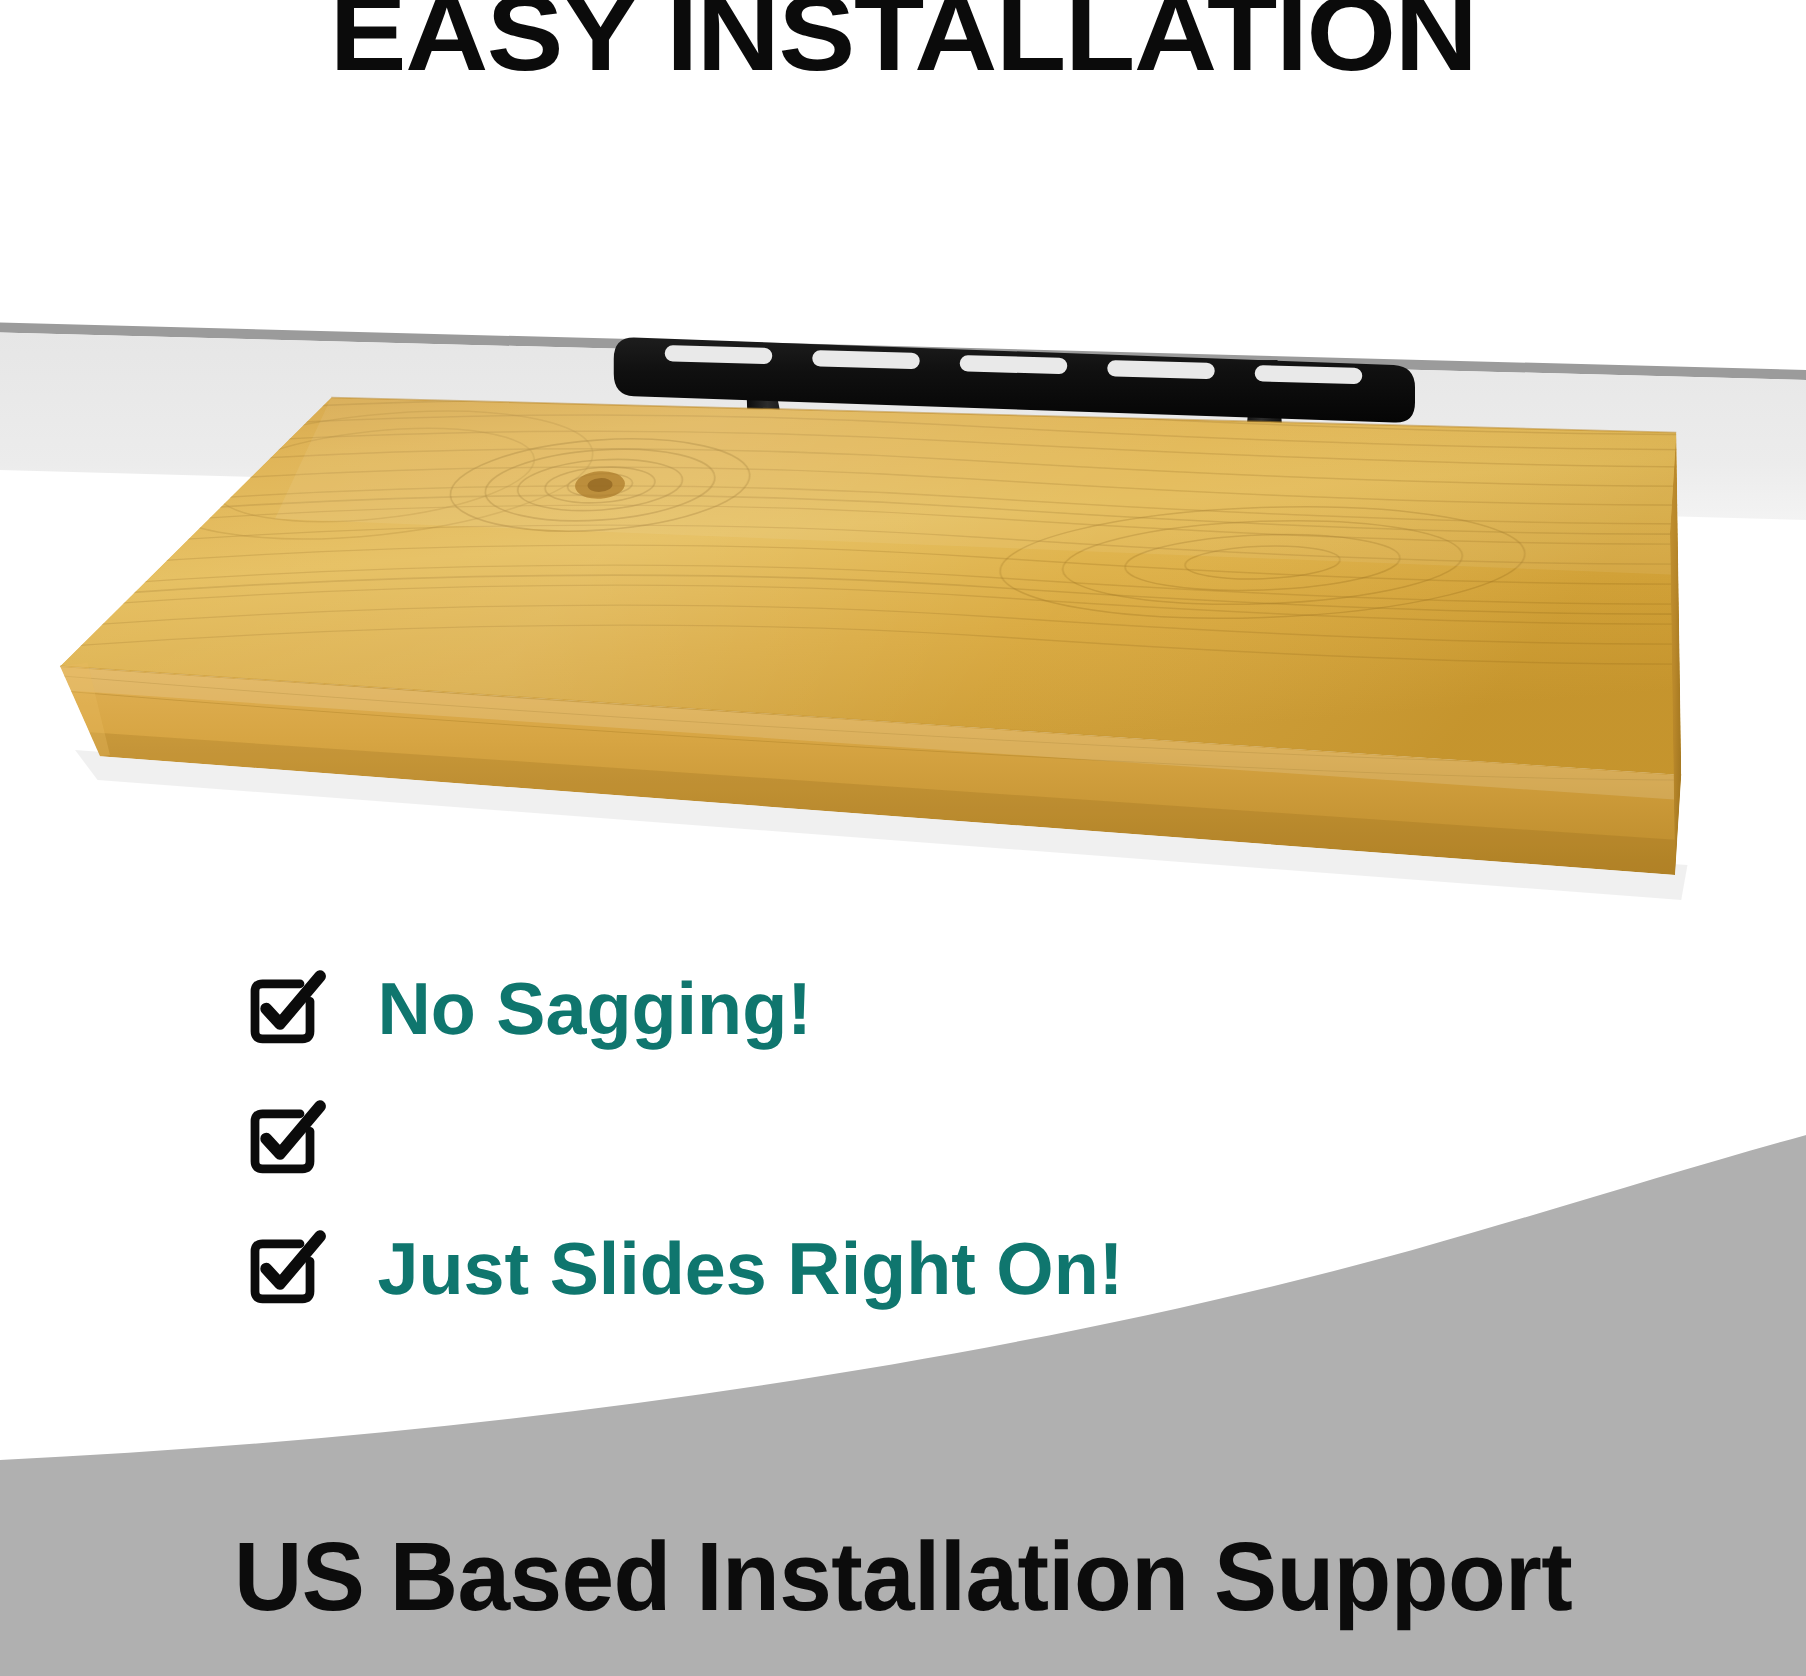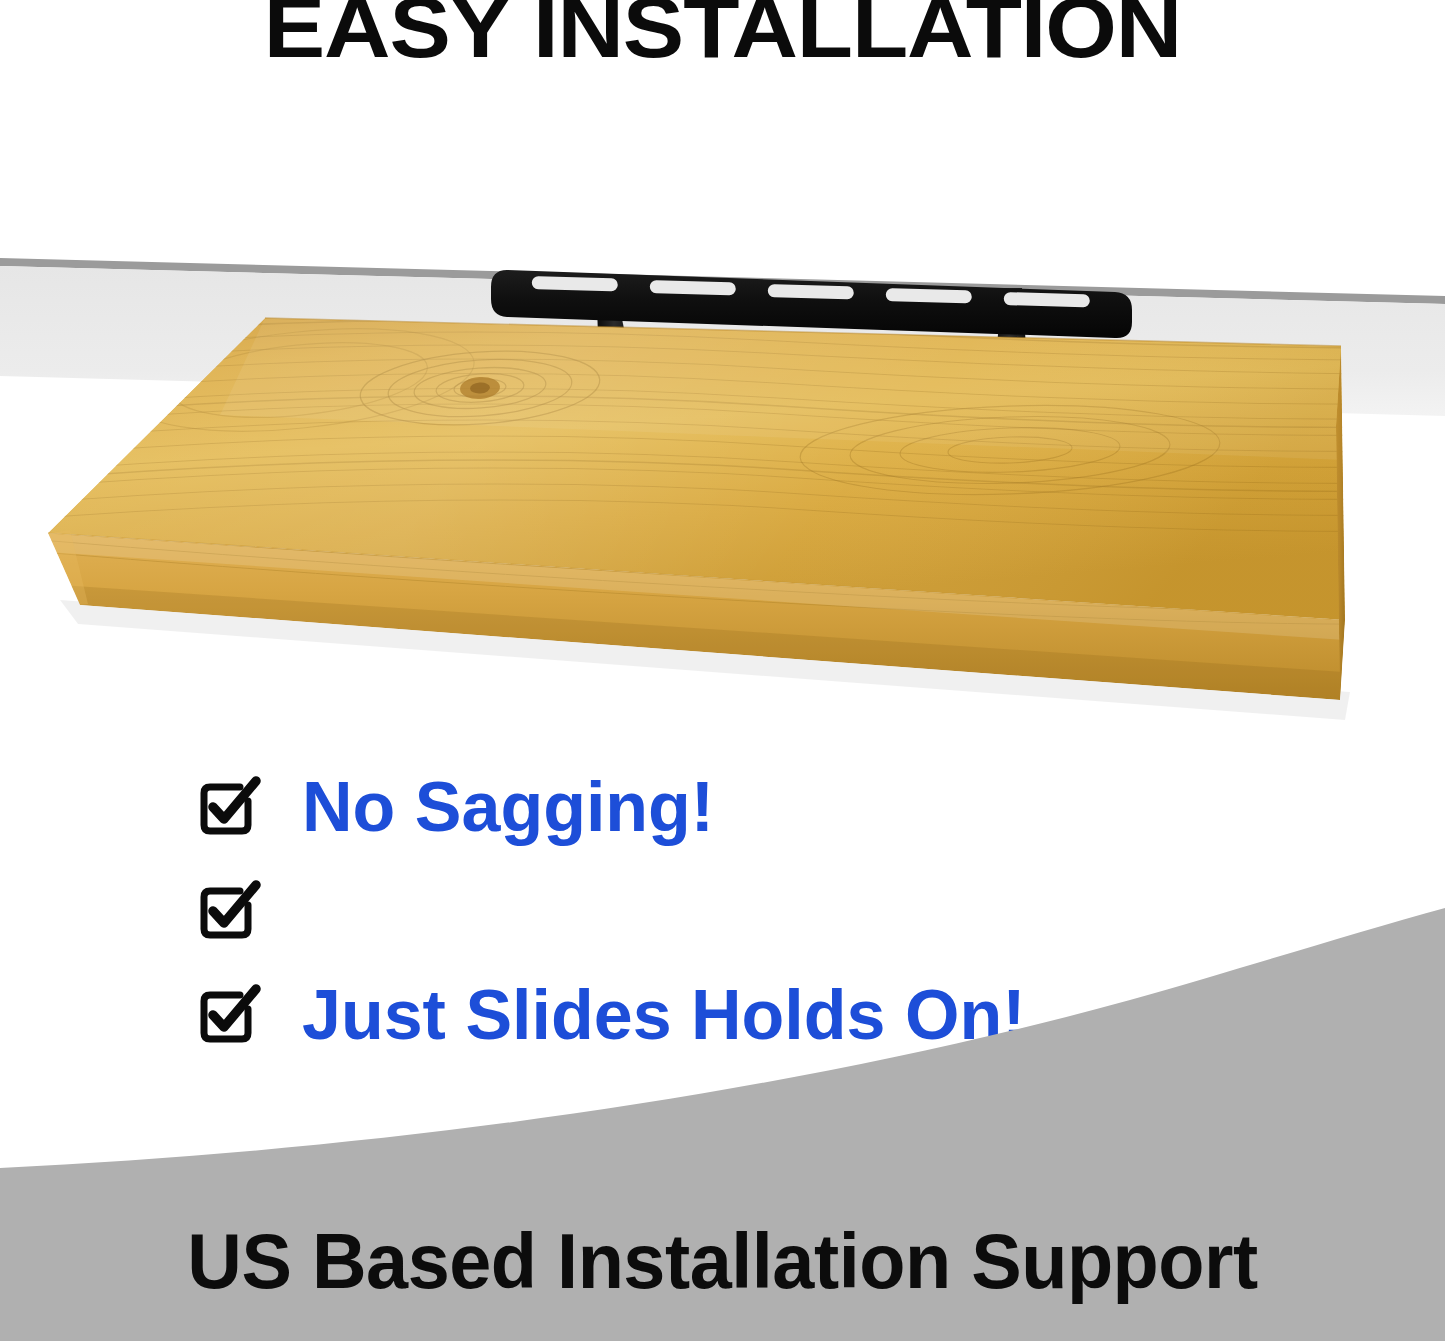--- a/index.html
+++ b/index.html
@@ -48,23 +48,23 @@
   .check-box{
     width:64px;height:64px;
     flex:0 0 64px;
     margin-right:42px;
     position:relative;
   }
   .check-box svg{display:block;overflow:visible;}
   .feature-label{
     font-family:"Liberation Sans","DejaVu Sans",sans-serif;
     font-weight:700;
-    font-size:70px;
+    font-size:59px;
     line-height:59px;
-    color:#1d4ed8;
+    color:#0f766e;
     letter-spacing:0px;
     white-space:nowrap;
   }
 
   
   .banner{position:absolute;left:0;top:880px;width:1445px;height:461px;}
   .banner svg{position:absolute;left:0;top:0;}
   .banner-text{
     position:absolute;
     left:0;top:1222px;
@@ -287,21 +287,21 @@
       </span>
     </div>
 
     <div class="feature-row">
       <span class="check-box">
         <svg width="64" height="64" viewBox="0 0 64 64" xmlns="http://www.w3.org/2000/svg">
           <path d="M52 26 L52 50 Q52 56 46 56 L14 56 Q8 56 8 50 L8 18 Q8 12 14 12 L44 12" fill="none" stroke="#0b0b0b" stroke-width="7" stroke-linecap="round" stroke-linejoin="round"></path>
           <path d="M17 32 L28 44 L60 6" fill="none" stroke="#0b0b0b" stroke-width="9.5" stroke-linecap="round" stroke-linejoin="round"></path>
         </svg>
       </span>
-      <span class="feature-label">Just Slides Holds On!</span>
+      <span class="feature-label">Just Slides Right On!</span>
     </div>
 
   </div>
 
   <div class="banner">
     <svg width="1445" height="461" viewBox="0 0 1445 461" xmlns="http://www.w3.org/2000/svg">
       <path d="M0,288 C 420,268 820,206 1130,120 C 1250,86 1350,54 1445,28 L1445,461 L0,461 Z" fill="#b0b0b0"></path>
     </svg>
   </div>
   <div class="banner-text">US Based Installation Support</div>

